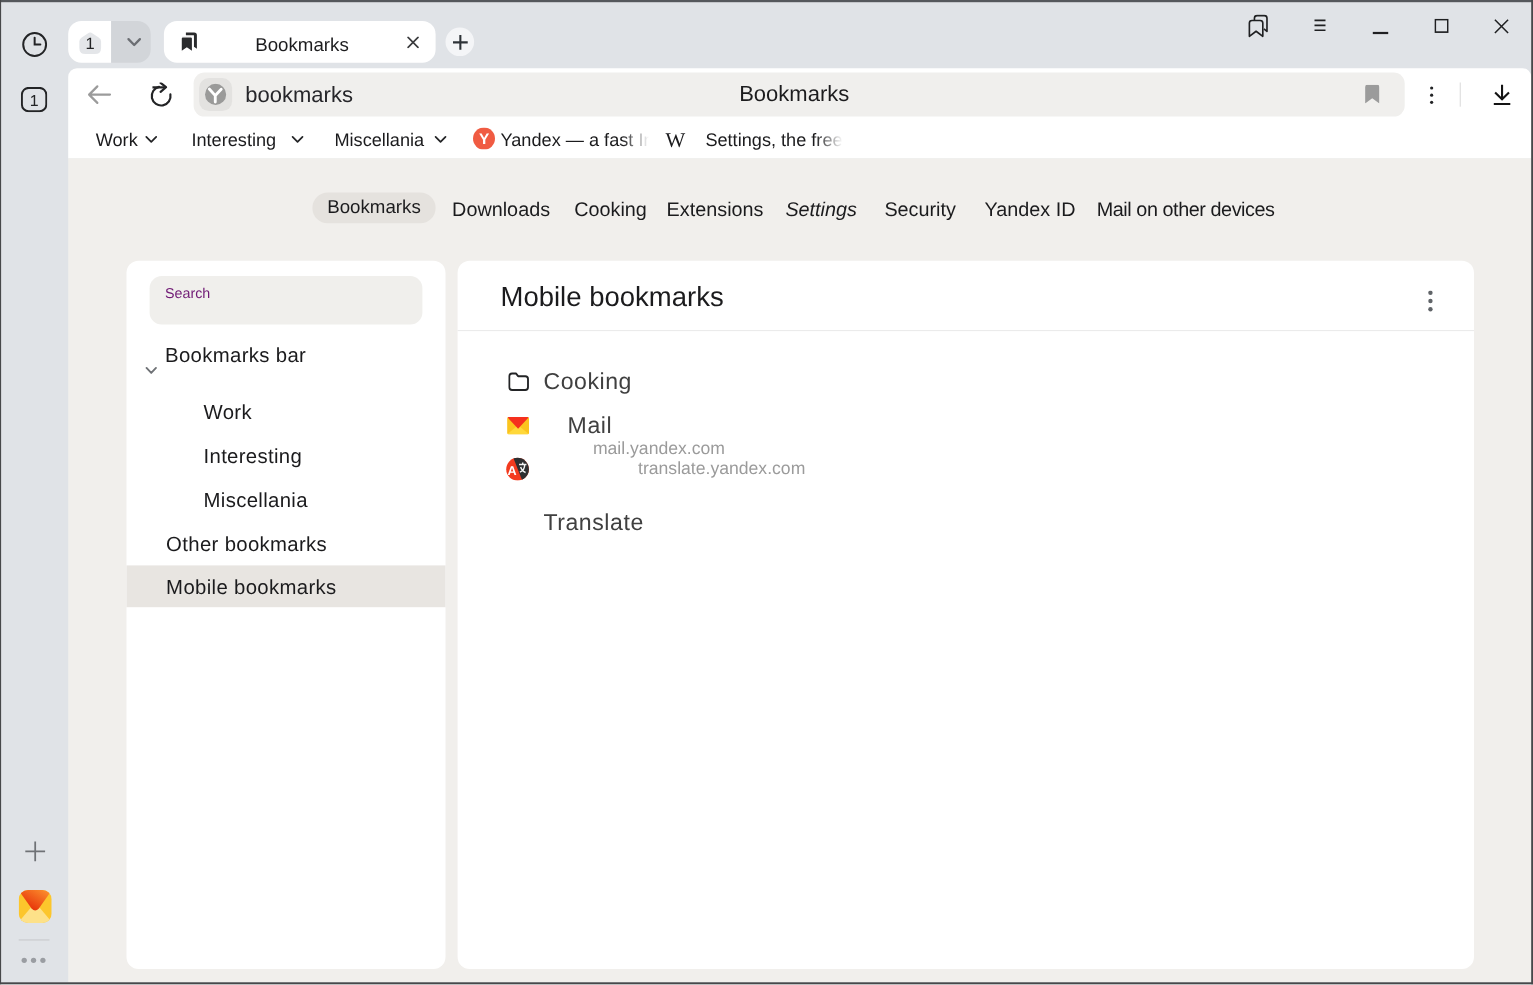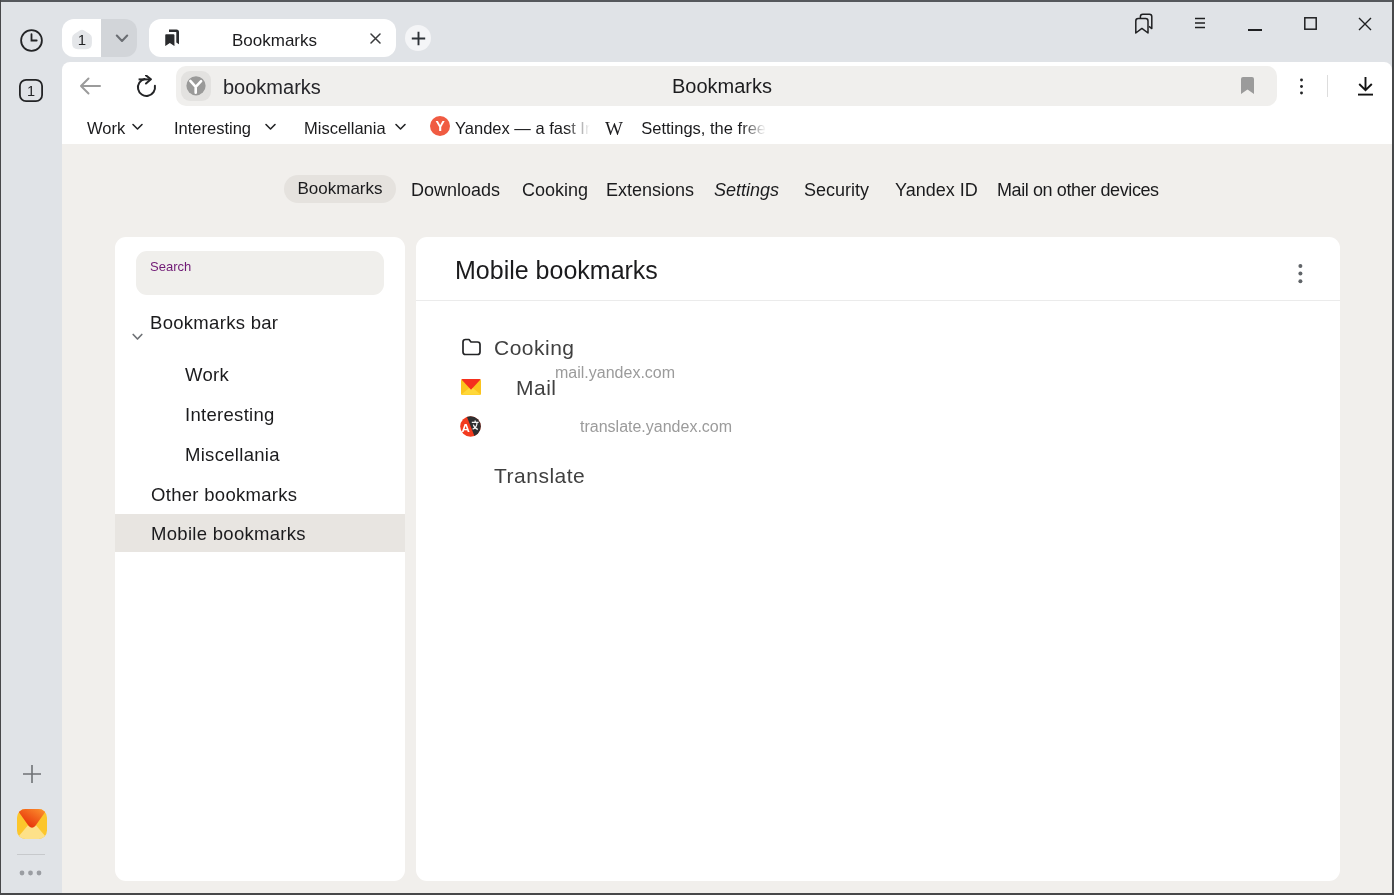--- a/index.html
+++ b/index.html
@@ -216,21 +216,21 @@
         <rect x="0" y="0" width="20" height="16" rx="1.5"></rect>
       </clipPath>
     </defs>
     <g clip-path="url(#envc)">
       <rect x="0" y="0" width="20" height="16" fill="#fbc41e"></rect>
       <path d="M0 15.8 L10 7.6 L20 15.8 Z" fill="#ffd83a"></path>
       <path d="M-0.3 -0.3 L10 10.7 L20.3 -0.3 Z" fill="#f5301e"></path>
     </g>
   </svg>
   <div class="abs li-name" style="left:516px; top:376px;">Mail</div>
-  <div class="abs li-url" style="left:539px; top:364px;margin-left:16px;">mail.yandex.com</div>
+  <div class="abs li-url" style="left:539px; top:400px;">mail.yandex.com</div>
 
   <svg class="abs" style="left:460px; top:416px;" width="21" height="21" viewBox="0 0 21 21">
     <defs>
       <clipPath id="tc">
         <circle cx="10.5" cy="10.5" r="10.3"></circle>
       </clipPath>
     </defs>
     <g clip-path="url(#tc)">
       <rect x="0" y="0" width="21" height="21" fill="#f33b1f"></rect>
       <path d="M6.2 -1 L15.2 22 L22 22 L22 -1 Z" fill="#2e2f31"></path>

